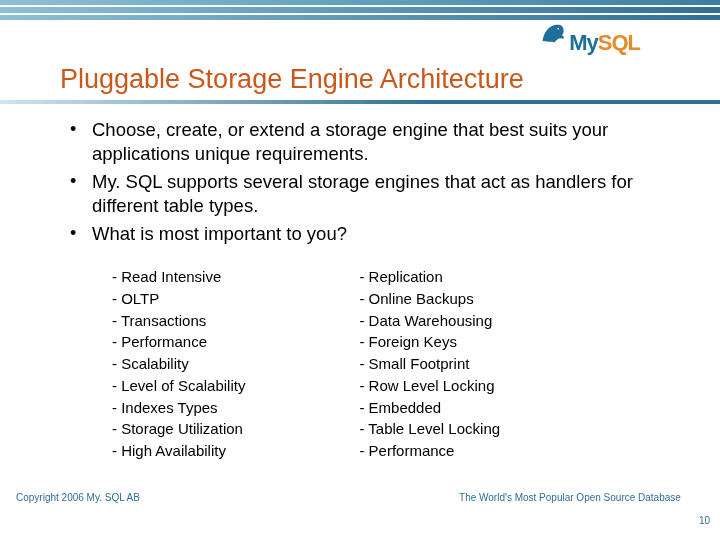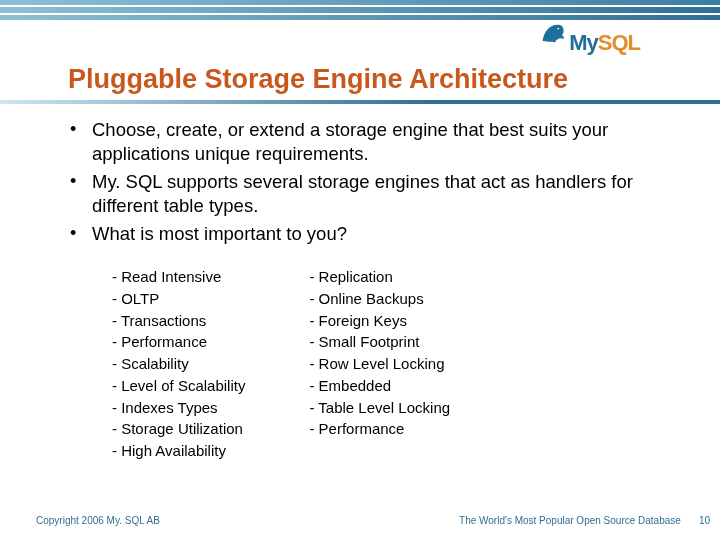--- a/index.html
+++ b/index.html
@@ -45,24 +45,24 @@
   .logo-text .orange { color: #e48b2a; }
   .dolphin {
     width: 28px;
     height: 28px;
     margin-bottom: 10px;
   }
 
   .title {
     position: absolute;
     top: 64px;
-    left: 68px;
+    left: 60px;
     right: 40px;
     font-family: "Arial Black", Arial, sans-serif;
-    font-weight: 700;
+    font-weight: 400;
     font-size: 27px;
     color: #c8581c;
     letter-spacing: 0px;
   }
   .title-underline {
     position: absolute;
     top: 100px;
     left: 0;
     right: 0;
     height: 4px;
@@ -90,38 +90,38 @@
   .bullets li::before {
     content: "•";
     position: absolute;
     left: 0;
     top: 0;
     color: #000;
     font-size: 18px;
   }
   .cols {
     display: flex;
-    gap: 64px;
+    gap: 114px;
     padding-left: 42px;
     font-size: 15px;
     line-height: 1.45;
   }
   .col div::before {
     content: "- ";
   }
 
   .footer {
     position: absolute;
     bottom: 14px;
-    left: 36px;
+    left: 16px;
     right: 10px;
     font-size: 10px;
     color: #2f6f94;
     display: flex;
-    align-items: flex-end;
+    align-items: flex-start;
   }
   .footer .left { flex: 0 0 auto; }
   .footer .right { margin-left: auto; }
   .footer .page { margin-left: 18px; color:#2f6f94;margin-top:23px; }
 </style>
 </head>
 <body>
 
 <div class="top-stripes">
   <div class="stripe s1"></div>
@@ -158,20 +158,21 @@
       <div>Performance</div>
       <div>Scalability</div>
       <div>Level of Scalability</div>
       <div>Indexes Types</div>
       <div>Storage Utilization</div>
       <div>High Availability</div>
     </div>
     <div class="col">
       <div>Replication</div>
       <div>Online Backups</div>
+      <div>Data Warehousing</div>
       <div>Foreign Keys</div>
       <div>Small Footprint</div>
       <div>Row Level Locking</div>
       <div>Embedded</div>
       <div>Table Level Locking</div>
       <div>Performance</div>
     </div>
   </div>
 </div>
 

